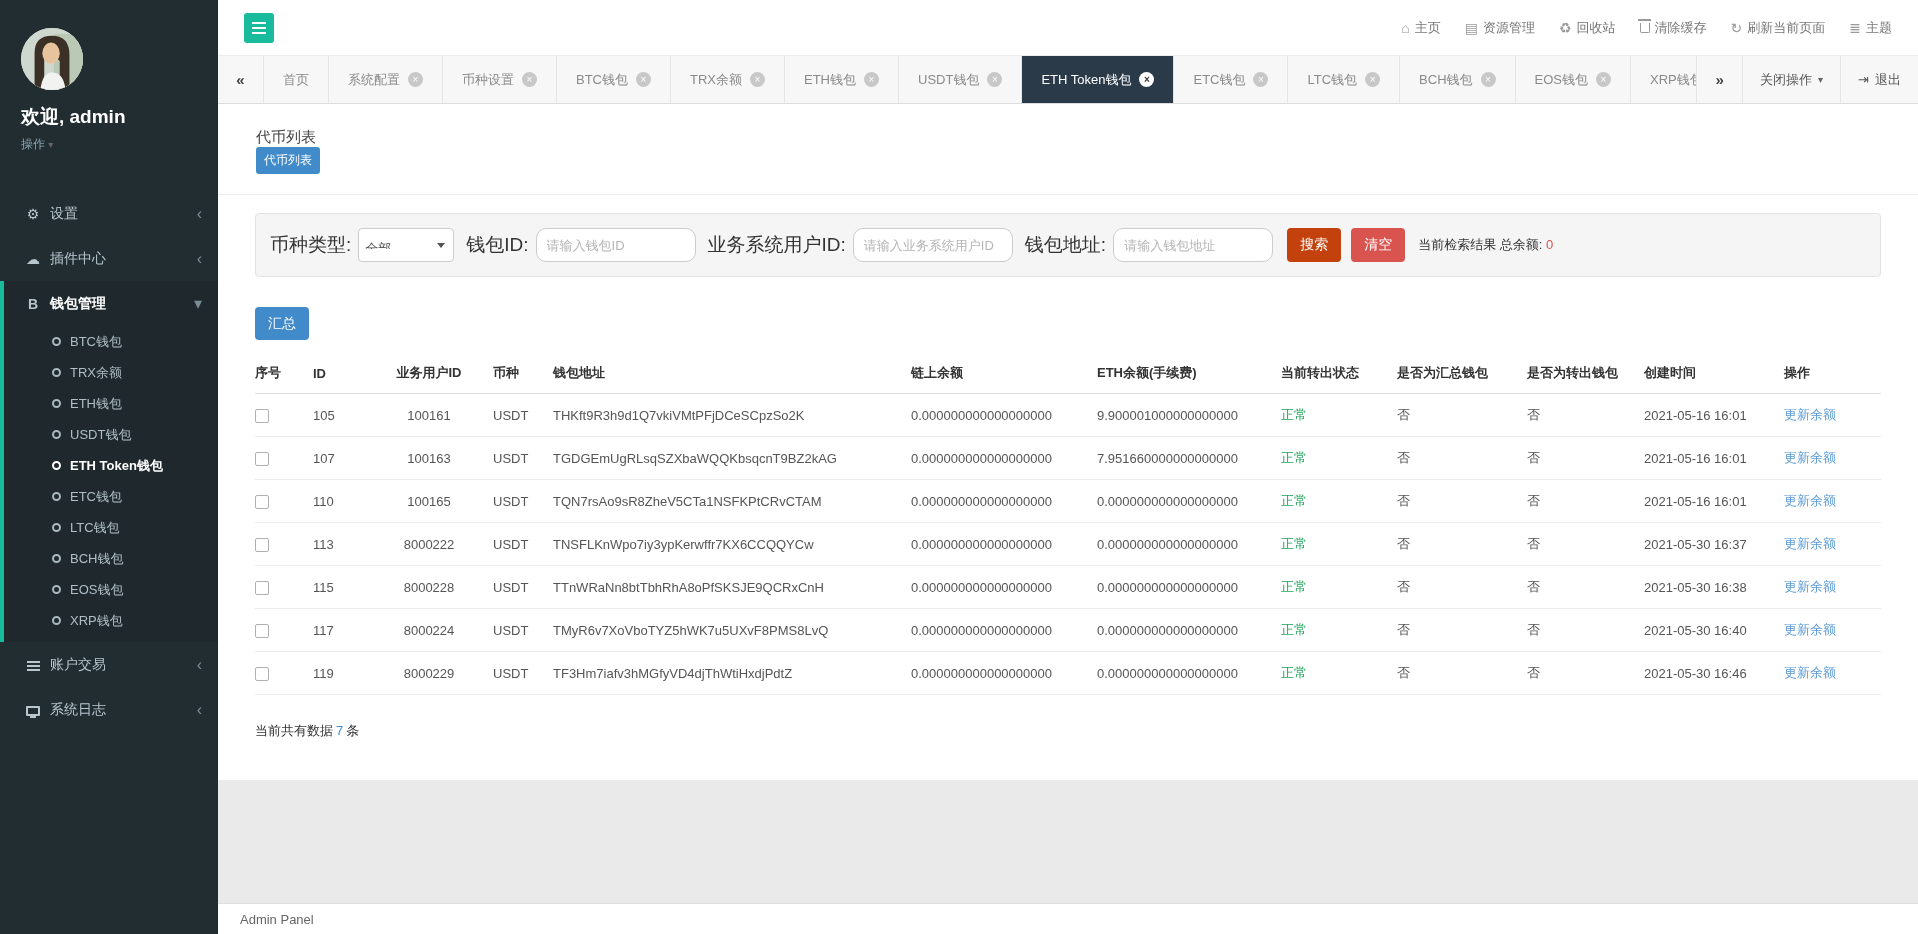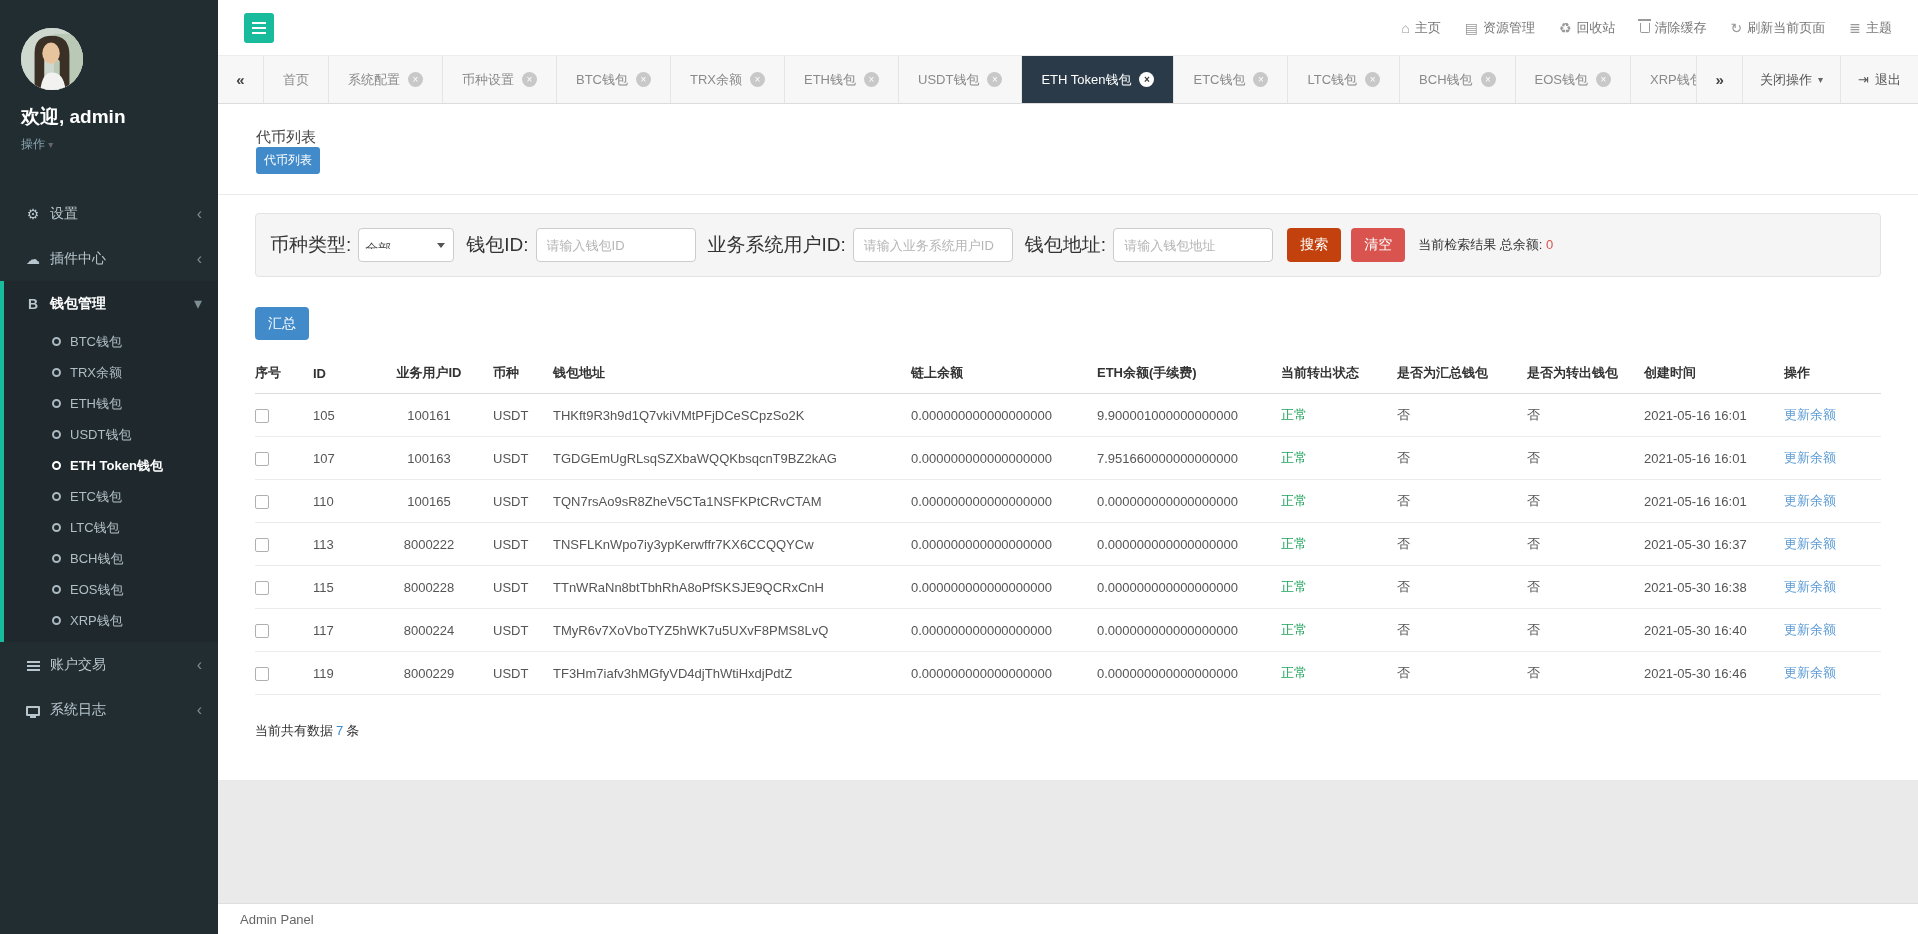--- a/index.html
+++ b/index.html
@@ -60,21 +60,21 @@
   .content-header { display:flex; align-items:flex-start; justify-content:space-between; padding:24px 38px 20px 38px; border-bottom:1px solid #ececec;flex-direction:column; }
   .page-title { font-size:15px; color:#444; }
   .page-badge { background:#428bca; color:#fff; font-size:12px; padding:5px 8px; border-radius:3px; cursor:pointer; }
   .content-body { padding:18px 37px 0 37px; }
 
   .filter-box { background:#f5f5f5; border:1px solid #e3e3e3; border-radius:4px; padding:14px 14px; display:flex; align-items:center; }
   .f-label { font-size:19px; color:#333; margin:0 7px 0 12px; white-space:nowrap; }
   .f-select { position:relative; }
   .f-select select { width:96px; height:34px; border:1px solid #ccc; border-radius:4px; background:#fff; font-size:13px; color:#444; padding:12px 6px; appearance:none; font-family:inherit; }
   .f-select::after { content:""; position:absolute; right:9px; top:15px; border-left:4px solid transparent; border-right:4px solid transparent; border-top:5px solid #555; pointer-events:none; }
-  .f-input { width:160px; height:34px; border:1px solid #ccc; border-radius:4px; padding:0 10px; font-size:13px; color:#444; font-family:inherit; }
+  .f-input { width:160px; height:34px; border:1px solid #ccc; border-radius:10px; padding:0 10px; font-size:13px; color:#444; font-family:inherit; }
   .f-input::placeholder { color:#b5b5b5; }
   .btn { height:34px; border:none; border-radius:4px; color:#fff; font-size:14px; padding:0 13px; cursor:pointer; font-family:inherit; }
   .btn-search { background:#c2410c; margin-left:14px; }
   .btn-clear { background:#d9534f; margin-left:10px; }
   .result-line { font-size:13px; color:#333; margin-left:13px; white-space:nowrap; }
   .result-val { color:#d9534f; }
 
   .btn-summary { background:#428bca; margin:30px 0 0 0; height:33px; }
 
   table { width:100%; border-collapse:collapse; margin-top:13px; table-layout:fixed; }

